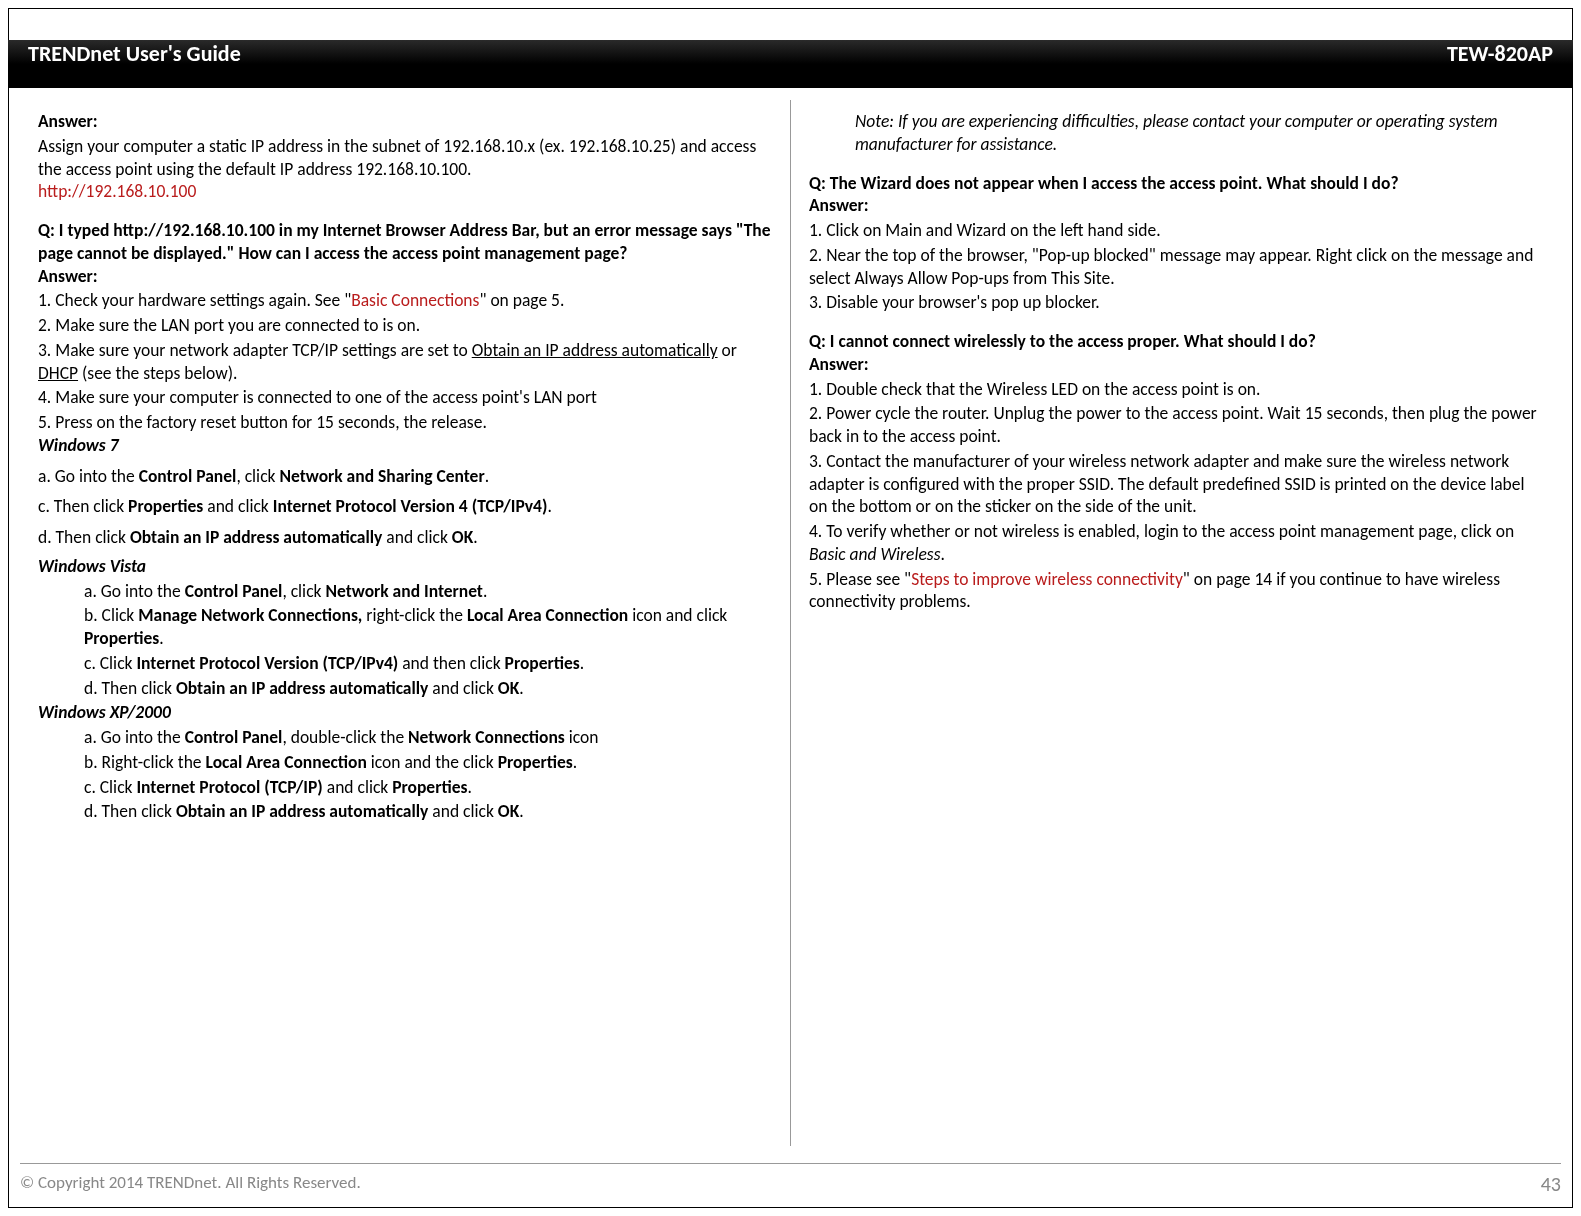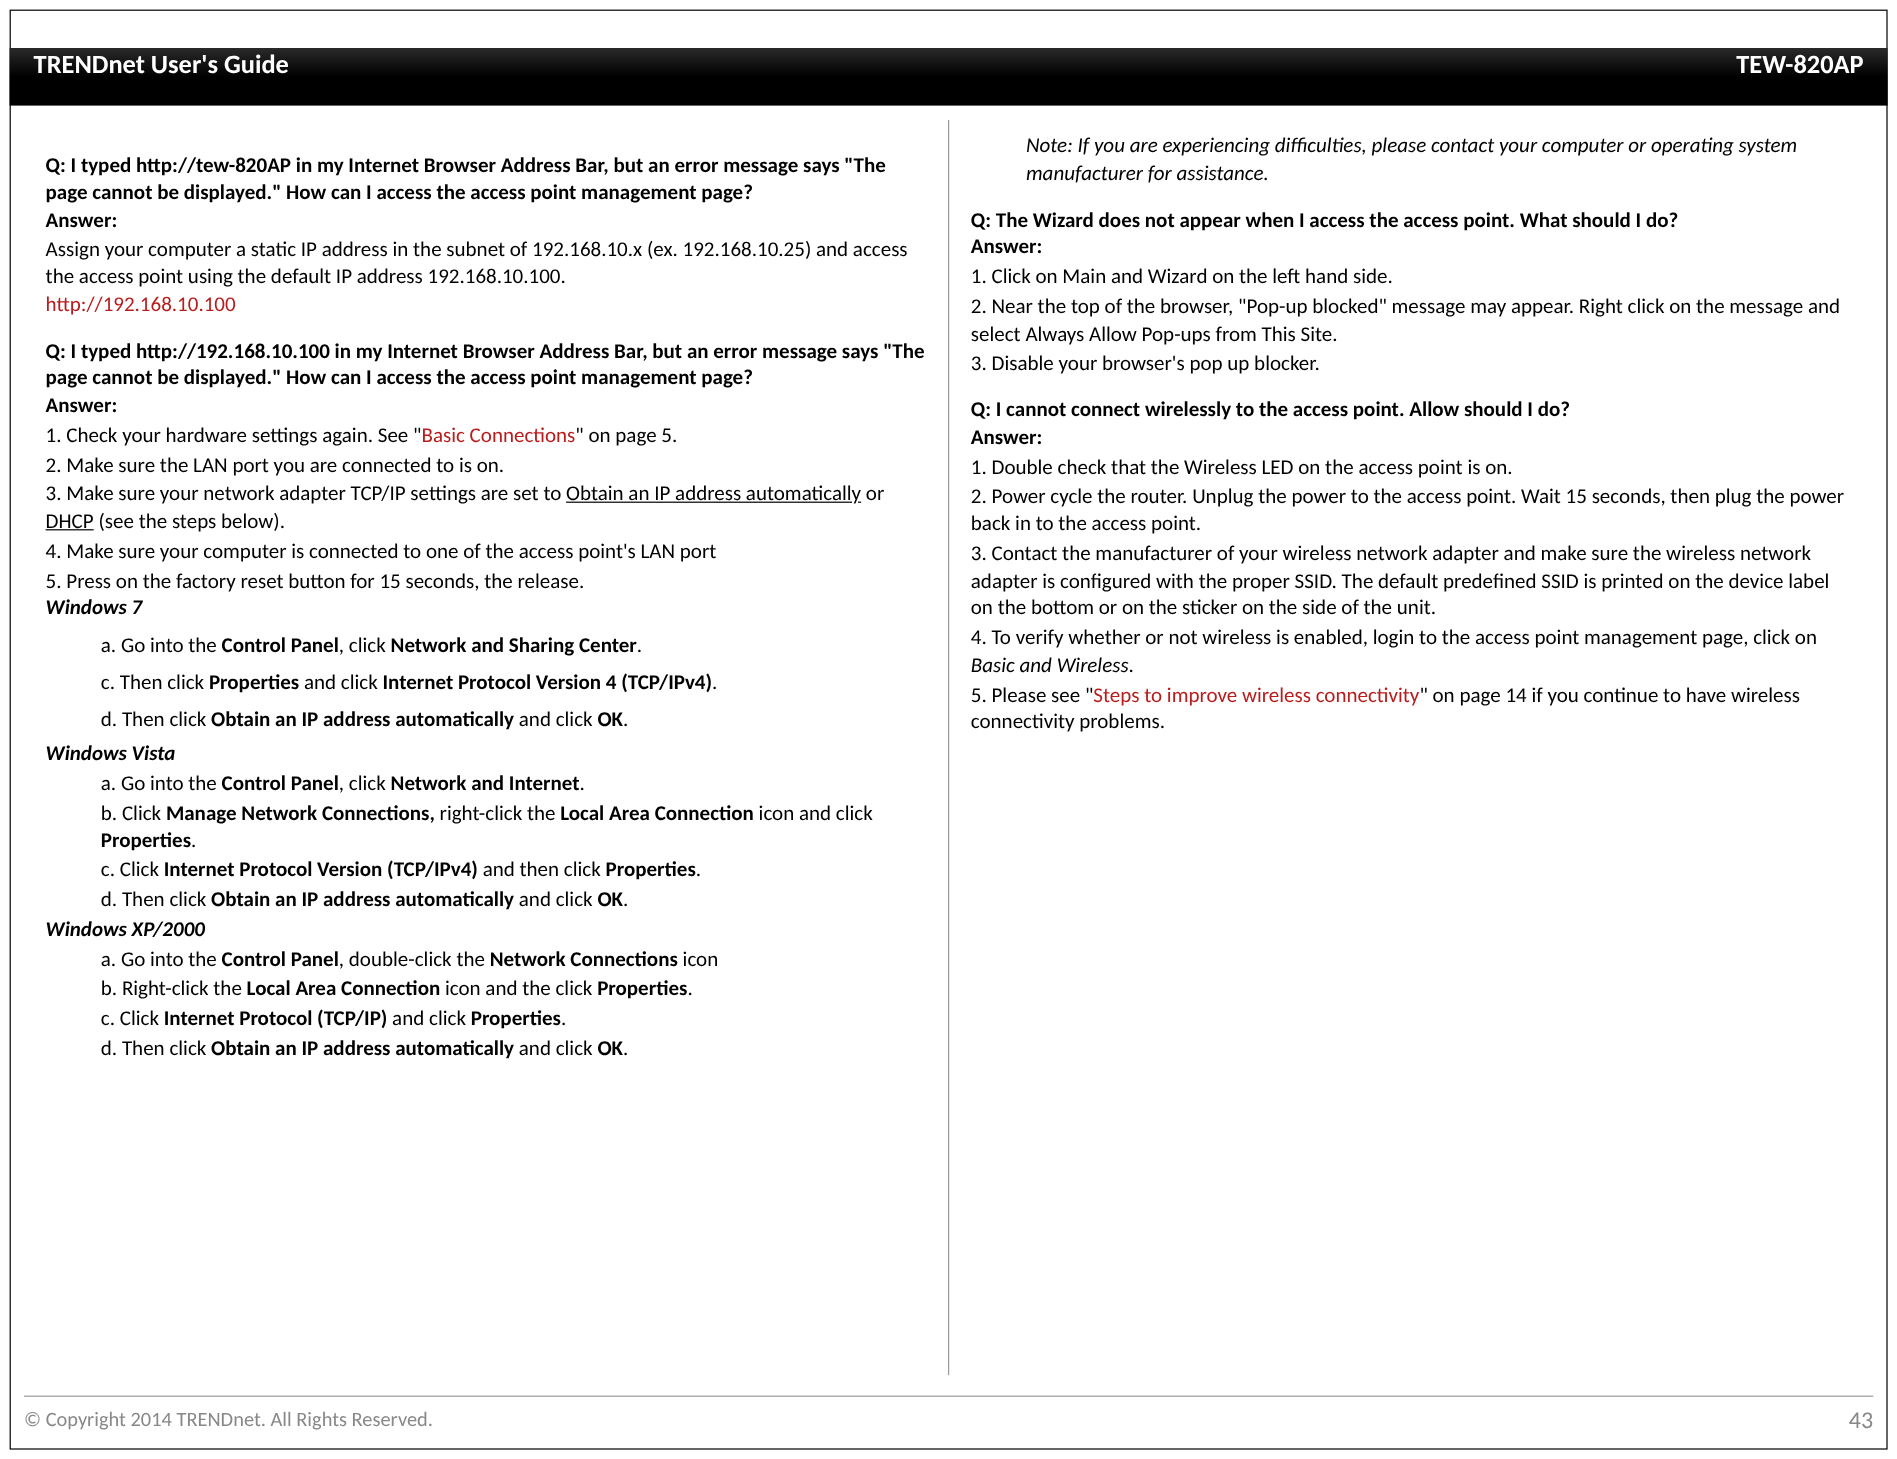--- a/index.html
+++ b/index.html
@@ -47,21 +47,21 @@
     font-weight: bold;
     margin-bottom: 22px;
   }
   .q { font-weight: bold; margin-top: 16px; }
   .ans-label { font-weight: bold; }
   .link { color: #b91c1c; cursor: pointer; }
   .ul { text-decoration: underline; }
   .bi { font-weight: bold; font-style: italic; }
   .indent { margin-left: 46px; }
   .para { margin-top: 2px; }
-  .step { margin-top: 8px; margin-left: 46px; }
+  .step { margin-top: 8px; }
   .note { font-style: italic; margin-left: 46px; margin-bottom: 16px; }
   .note-label { font-weight: normal; font-style: italic; }
   .footer {
     position: absolute;
     left: 20px; right: 20px; bottom: 20px;
     border-top: 1px solid #999;
     padding-top: 8px;
     color: #888;
     font-size: 17px;
     display: flex;
@@ -78,21 +78,20 @@
 <div class="page-border"></div>
 
 <div class="header-bar">
   <div class="header-left">TRENDnet User's Guide</div>
   <div class="header-right">TEW-820AP</div>
 </div>
 
 <div class="content">
   <div class="col col-left">
 
-    <div class="q">Q: I typed http://tew-820AP in my Internet Browser Address Bar, but an error message says "The page cannot be displayed." How can I access the access point management page?</div>
     <div class="ans-label">Answer:</div>
     <div class="para">Assign your computer a static IP address in the subnet of 192.168.10.x (ex. 192.168.10.25) and access the access point using the default IP address 192.168.10.100.</div>
     <div><span class="link">http://192.168.10.100</span></div>
 
     <div class="q">Q: I typed http://192.168.10.100 in my Internet Browser Address Bar, but an error message says "The page cannot be displayed." How can I access the access point management page?</div>
     <div class="ans-label">Answer:</div>
     <div class="para">
       <span>1. Check your hardware settings again. See "</span><span class="link">Basic Connections</span><span>" on page 5.</span>
     </div>
     <div class="para">2. Make sure the LAN port you are connected to is on.</div>
@@ -124,21 +123,21 @@
     <div class="note">
       <span class="note-label">Note:</span><i> If you are experiencing difficulties, please contact your computer or operating system manufacturer for assistance.</i>
     </div>
 
     <div class="q" style="margin-top:0">Q: The Wizard does not appear when I access the access point. What should I do?</div>
     <div class="ans-label">Answer:</div>
     <div class="para">1. Click on Main and Wizard on the left hand side.</div>
     <div class="para">2. Near the top of the browser, "Pop-up blocked" message may appear. Right click on the message and select Always Allow Pop-ups from This Site.</div>
     <div class="para">3. Disable your browser's pop up blocker.</div>
 
-    <div class="q">Q: I cannot connect wirelessly to the access point. Allow should I do?</div>
+    <div class="q">Q: I cannot connect wirelessly to the access proper. What should I do?</div>
     <div class="ans-label">Answer:</div>
     <div class="para">1. Double check that the Wireless LED on the access point is on.</div>
     <div class="para">2. Power cycle the router. Unplug the power to the access point. Wait 15 seconds, then plug the power back in to the access point.</div>
     <div class="para">3. Contact the manufacturer of your wireless network adapter and make sure the wireless network adapter is configured with the proper SSID. The default predefined SSID is printed on the device label on the bottom or on the sticker on the side of the unit.</div>
     <div class="para">
       <span>4. To verify whether or not wireless is enabled, login to the access point management page, click on </span><i>Basic and Wireless</i><span>.</span>
     </div>
     <div class="para">
       <span>5. Please see "</span><span class="link">Steps to improve wireless connectivity</span><span>" on page 14 if you continue to have wireless connectivity problems.</span>
     </div>

